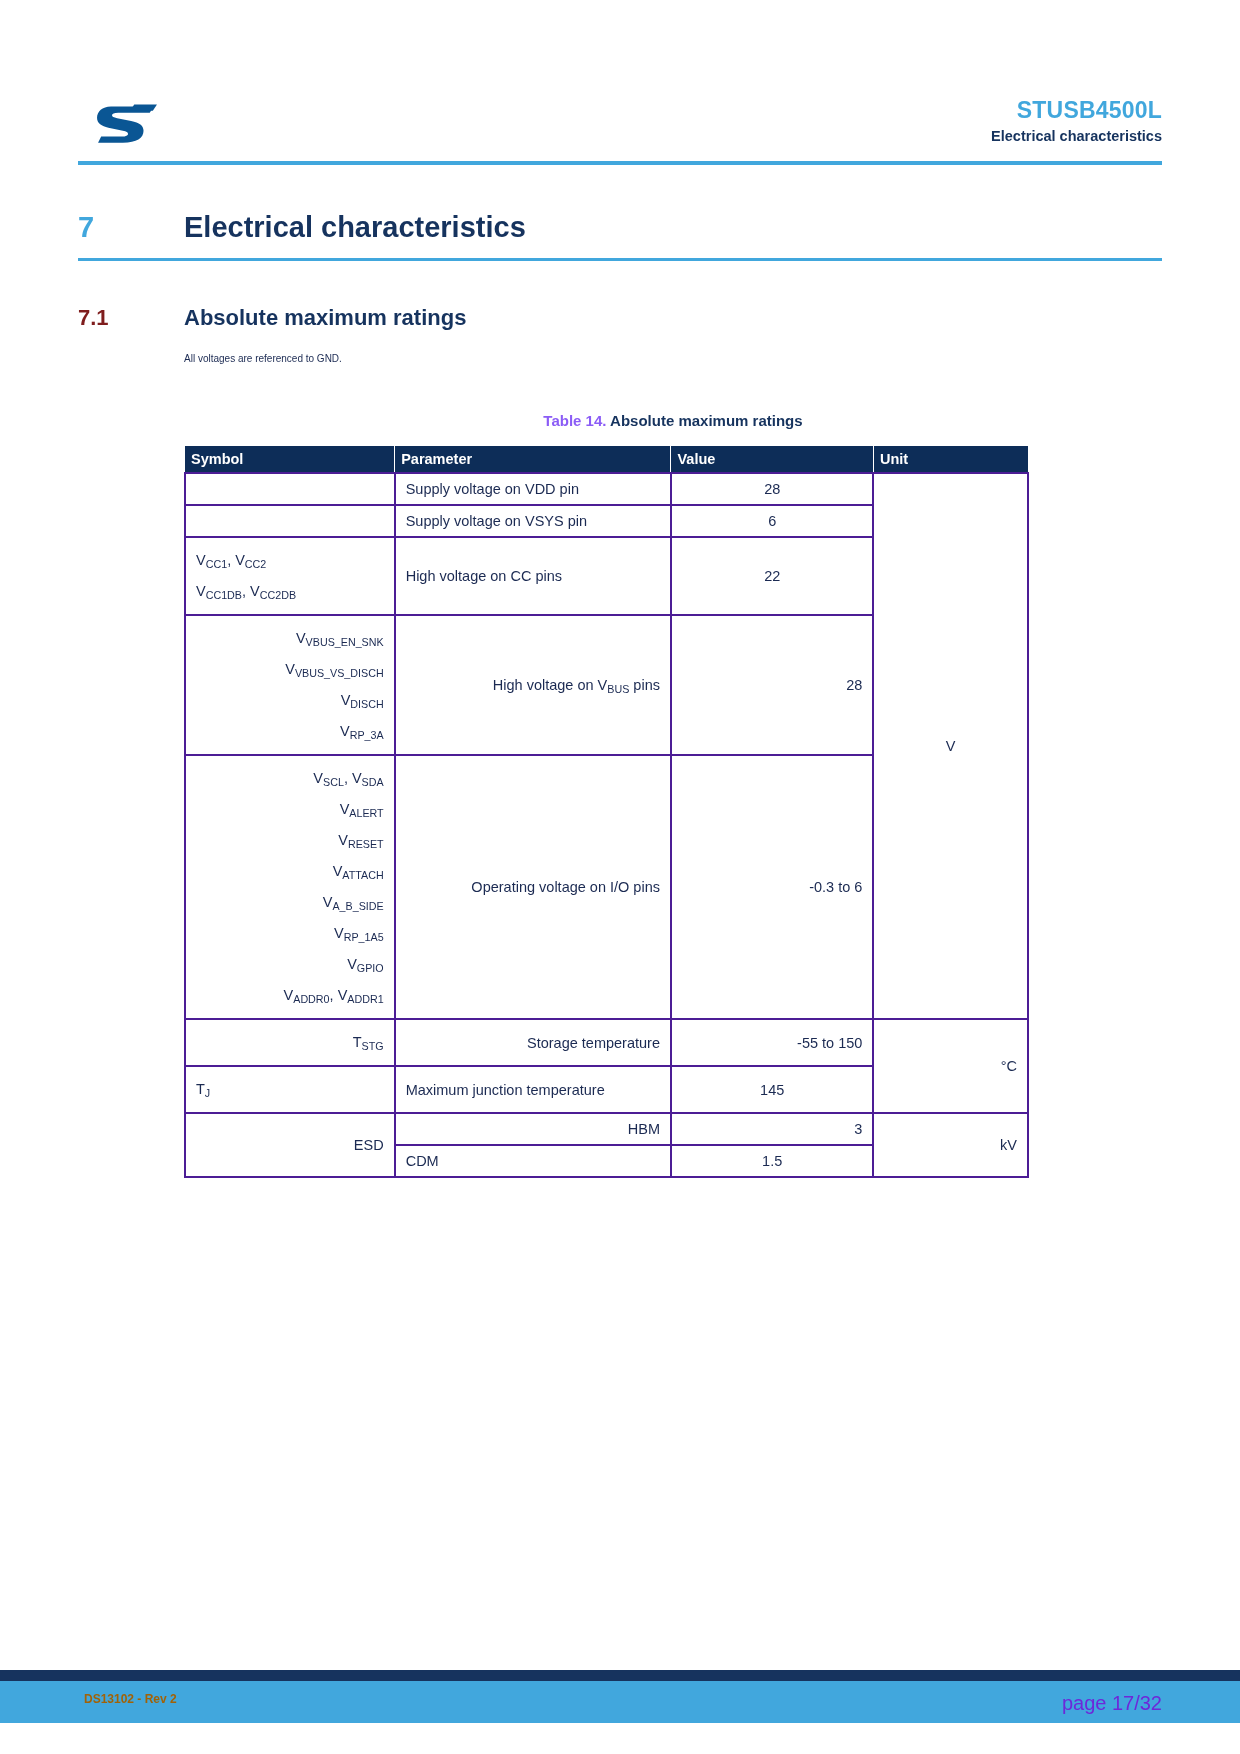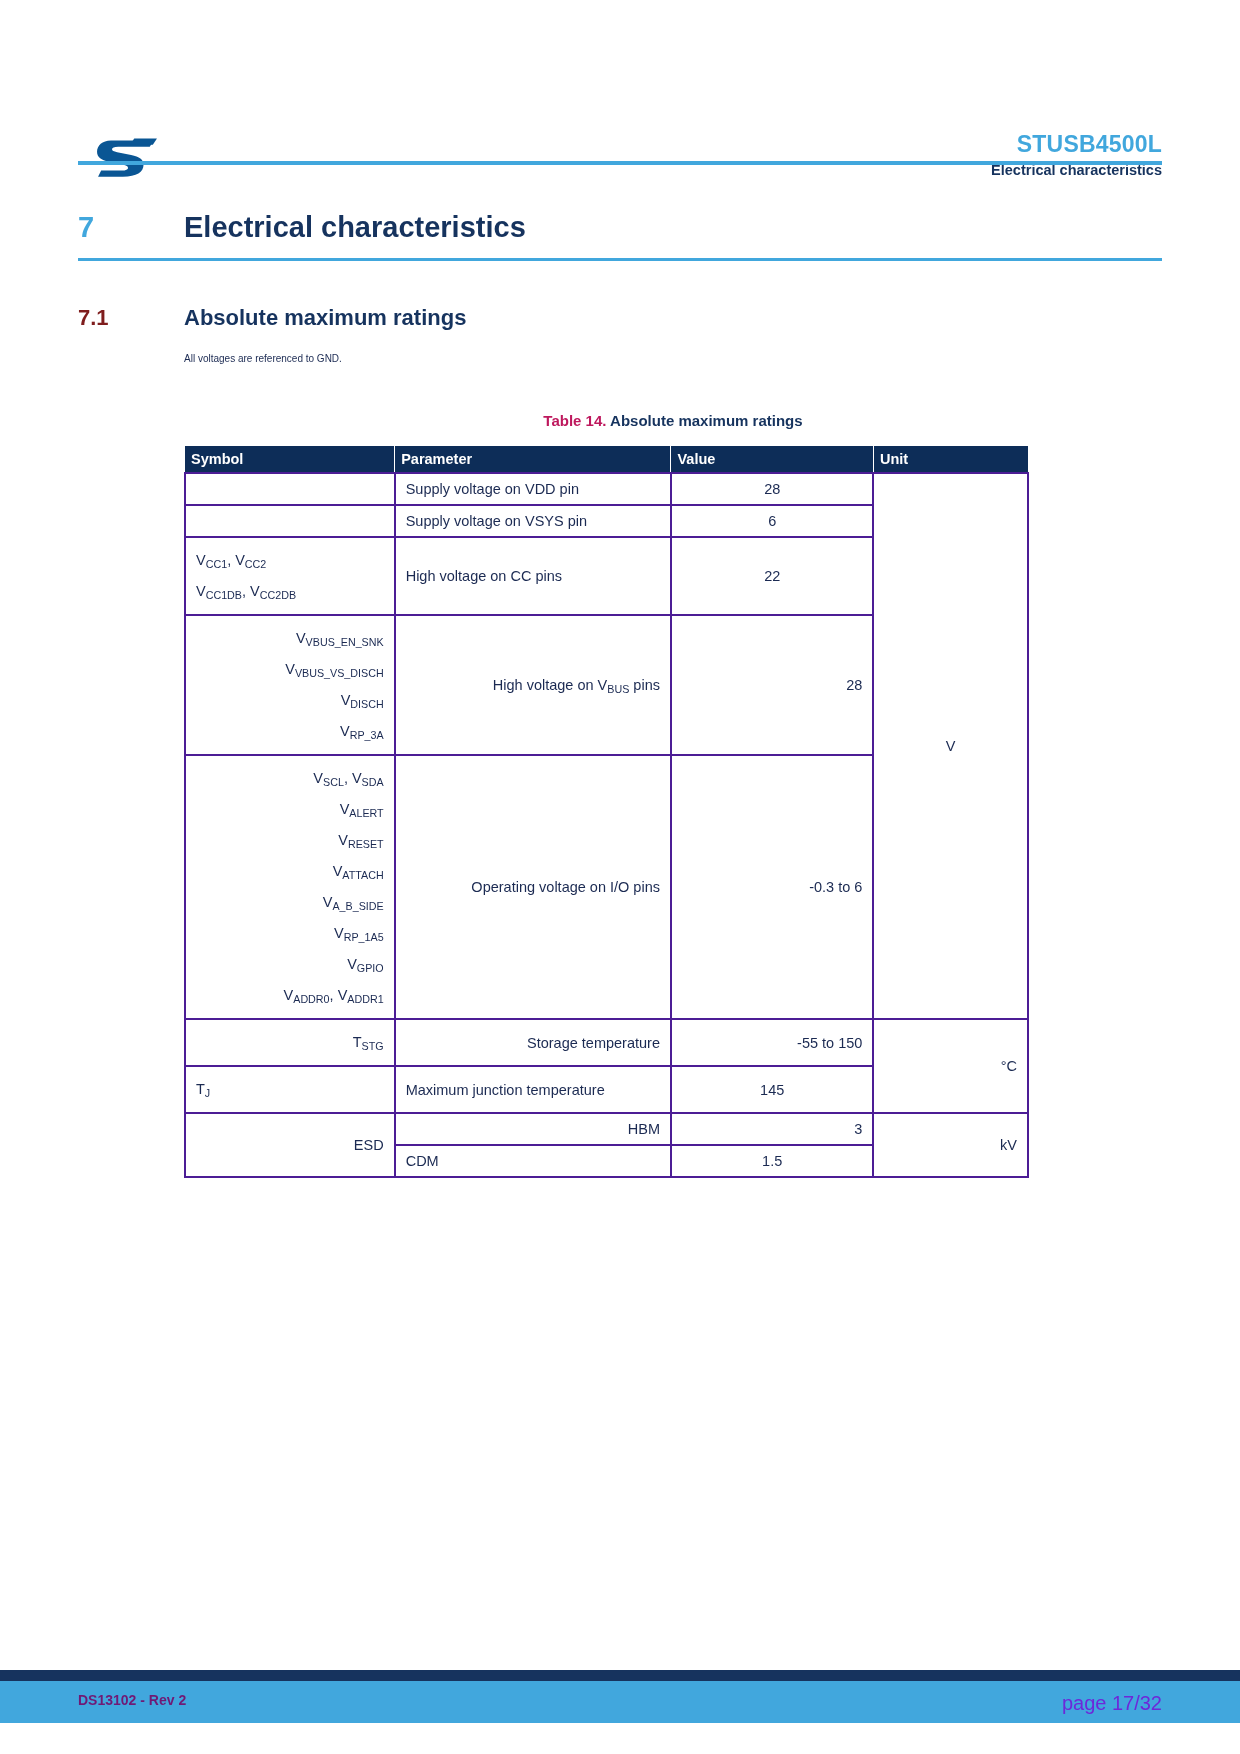--- a/index.html
+++ b/index.html
@@ -12,21 +12,20 @@
     color: #1b2a52;
     position: relative;
     overflow: hidden;
   }
 
   
   .page-header {
     position: absolute;
     top: 96px; left: 92px; right: 78px;
     height: 68px;
-    margin-top: 34px;
   }
   .logo {
     position: absolute;
     left: 4px; top: 4px;
     width: 62px; height: 44px;
   }
   .header-text {
     position: absolute;
     right: 0; top: 0;
     text-align: right;
@@ -86,21 +85,21 @@
 
   
   .table-caption {
     position: absolute;
     left: 184px; right: 78px;
     top: 412px;
     text-align: center;
     font-size: 15px;
     font-weight: bold;
   }
-  .caption-label { color: #be185d; }
+  .caption-label { color: #8b5cf6; }
   .caption-title { color: #16335e; }
 
   
   .amr-table {
     position: absolute;
     left: 184px;
     top: 446px;
     width: 845px;
     border-collapse: collapse;
     font-size: 14.5px;
@@ -144,22 +143,22 @@
   }
   .footer-bar {
     position: absolute;
     left: 0; right: 0;
     top: 1681px;
     height: 42px;
     background: #41a7dd;
   }
   .footer-left {
     position: absolute;
-    left: 78px; top: 1692px;
-    font-size: 14px; font-weight: bold; color: #701a75;
+    left: 84px; top: 1692px;
+    font-size: 12px; font-weight: bold; color: #a16207;
   }
   .footer-right {
     position: absolute;
     right: 78px; top: 1692px;
     font-size: 20px; font-weight: normal; color: #6d28d9;
   }
 </style>
 </head>
 <body>
 

